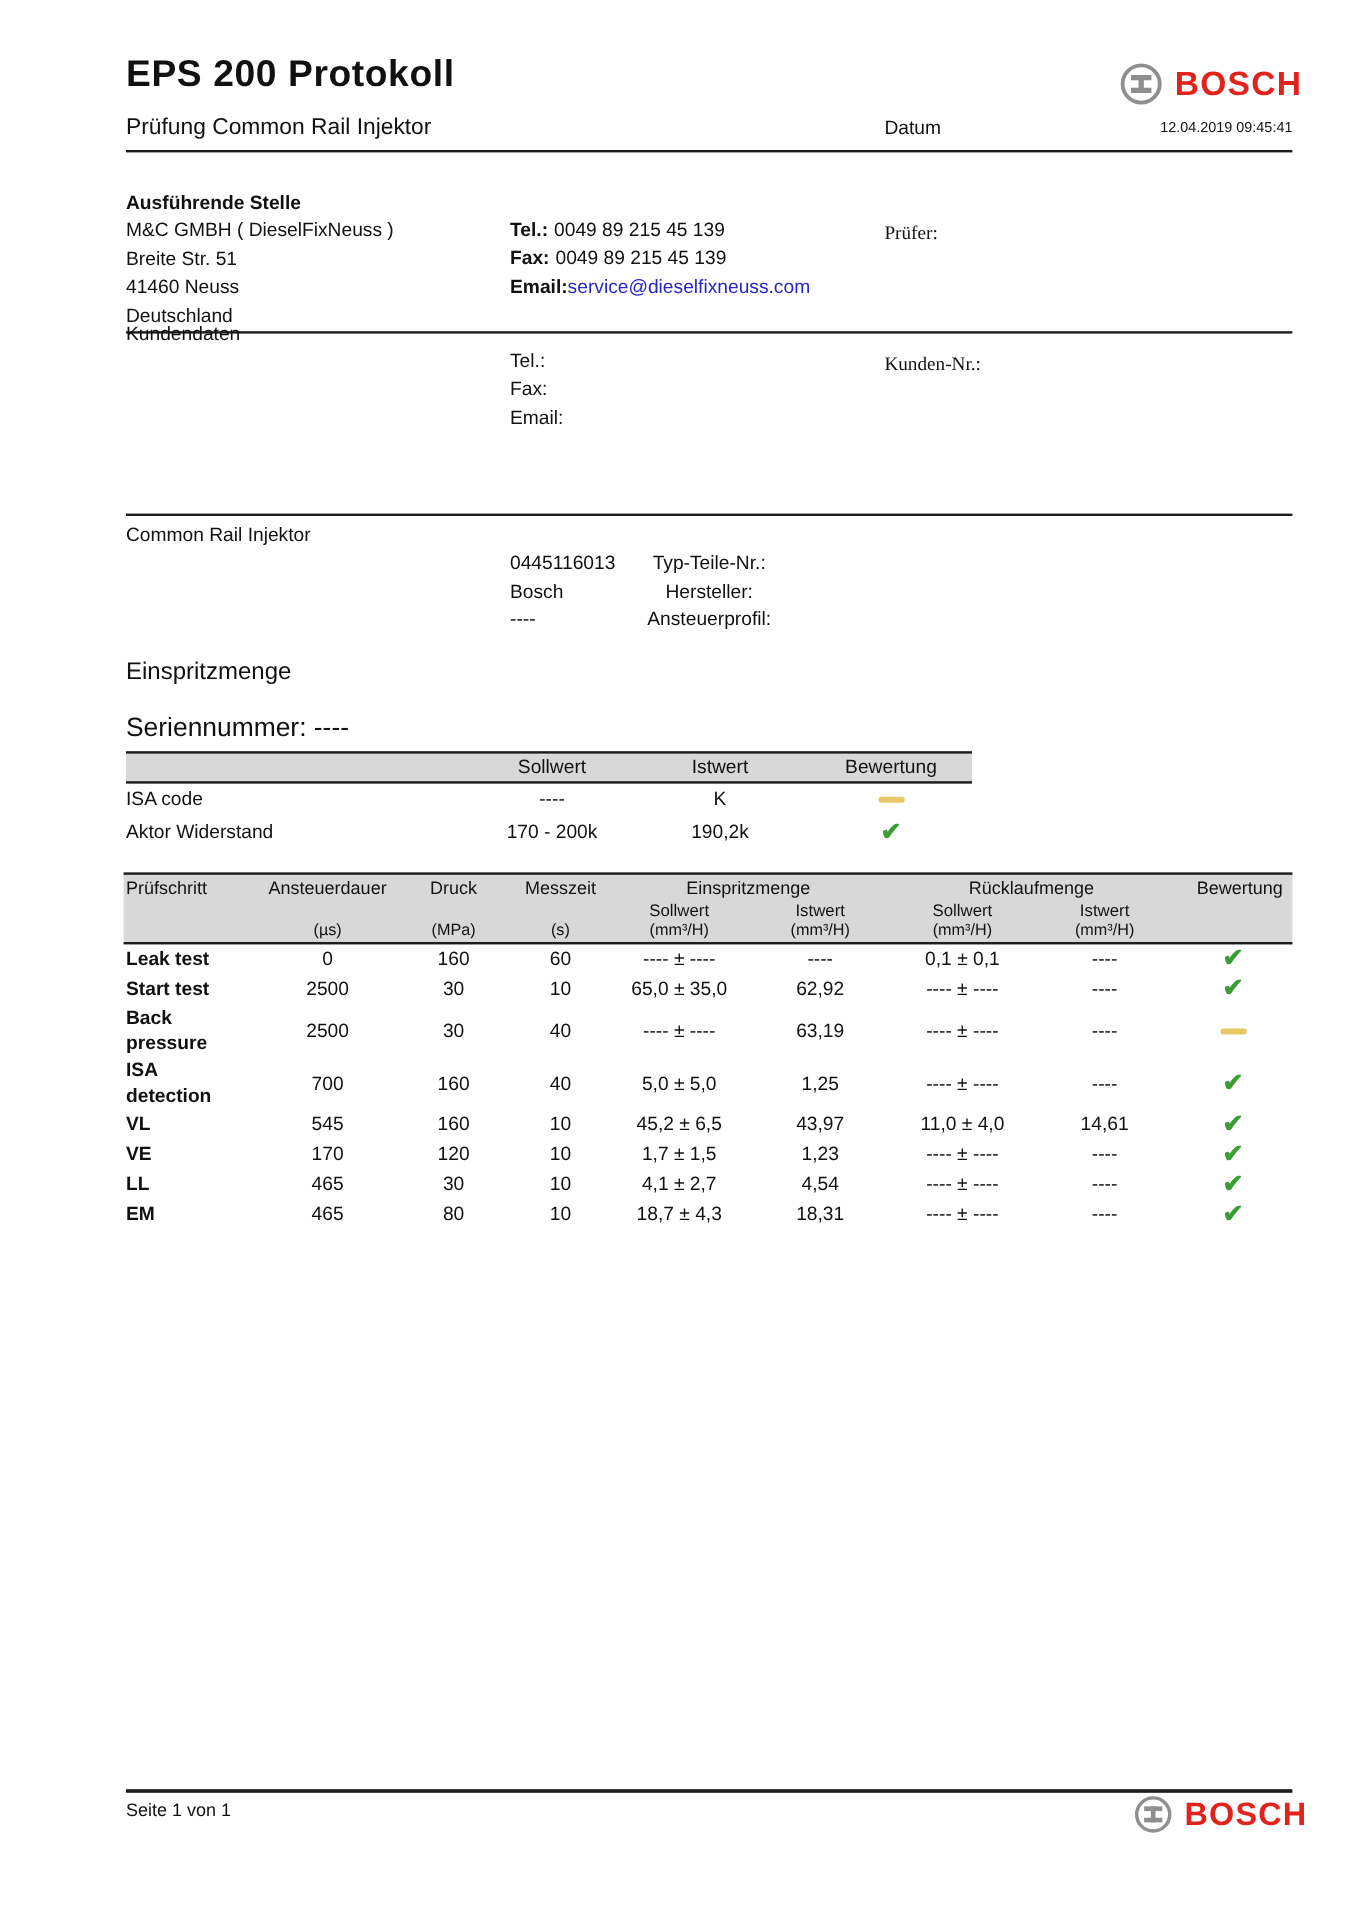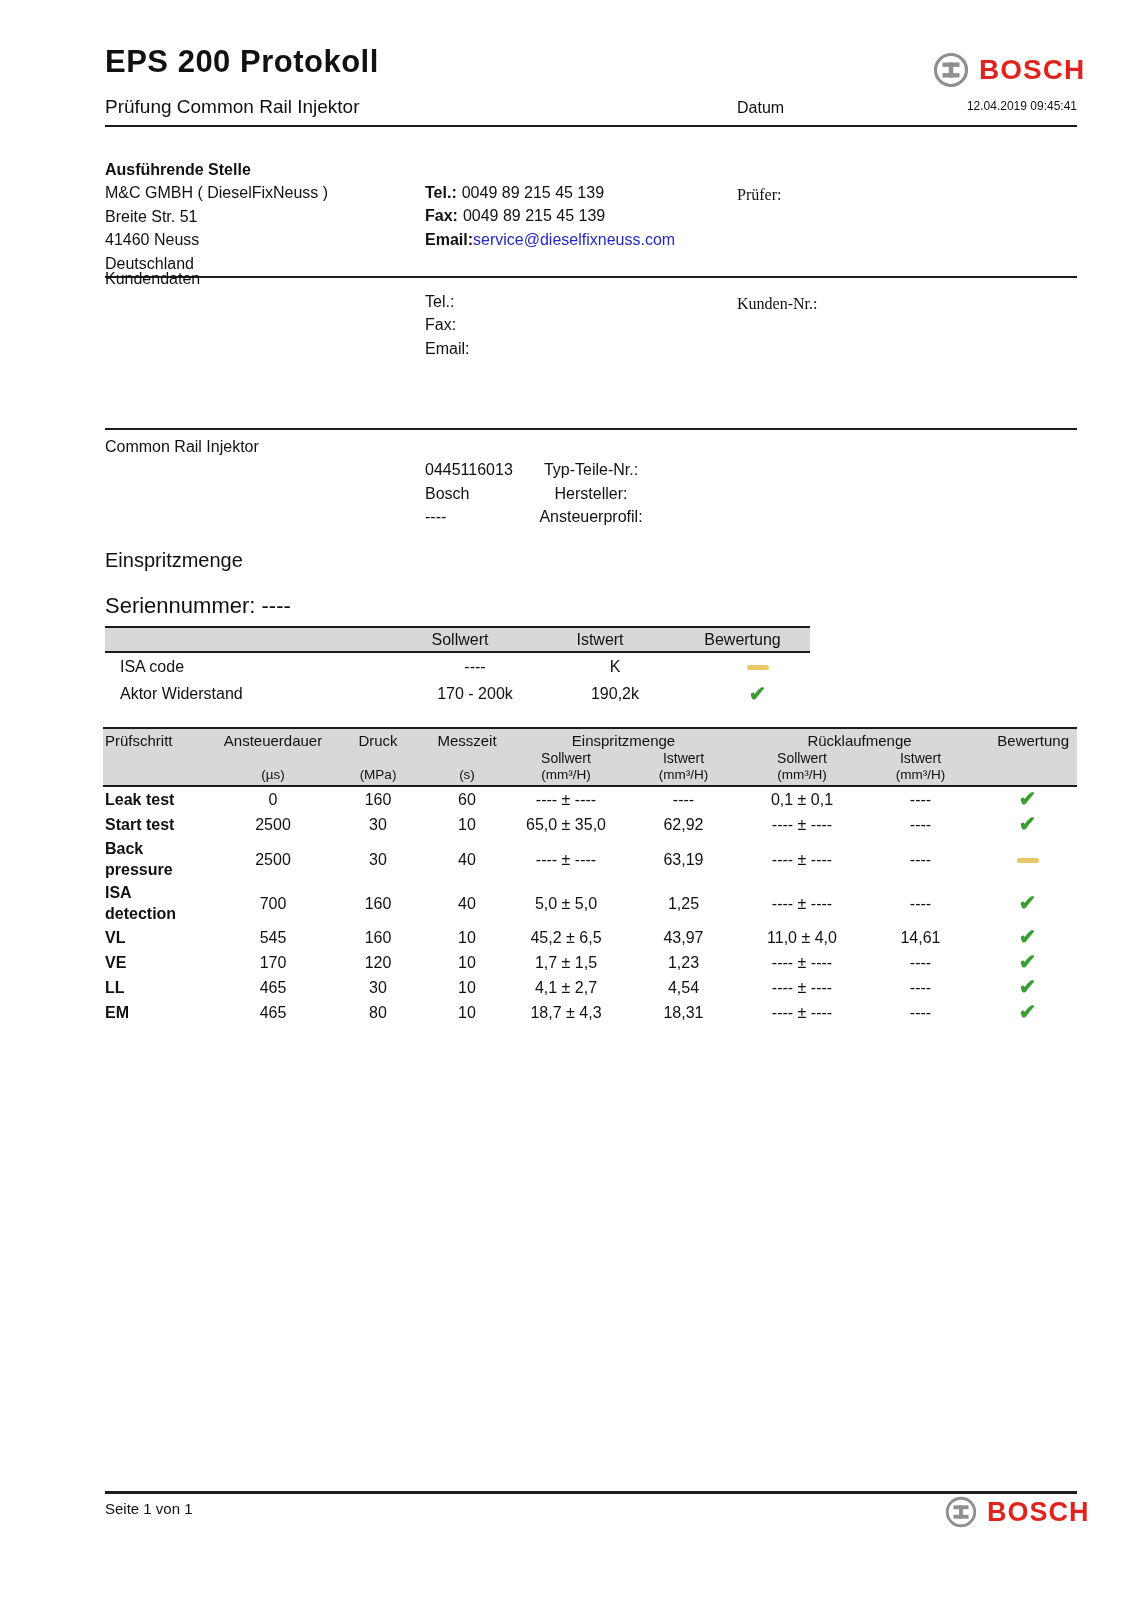--- a/index.html
+++ b/index.html
@@ -42,21 +42,21 @@
   .kv-row{position:relative;height:23.4px;text-align:center;}
   .kv-val{position:absolute;left:320px;top:0;}
 
   #h-messergebnisse{left:105px;top:549px;font-size:20px;}
   #seriennummer{left:105px;top:593px;font-size:22px;}
 
   
   #t-sum{position:absolute;left:105px;top:626px;width:705px;font-size:16px;}
   #t-sum .hrow{display:grid;grid-template-columns:290px 130px 150px 135px;background:var(--hdr-gray);
     border-top:2px solid var(--rule);border-bottom:2px solid var(--rule);height:27px;align-items:center;}
-  #t-sum .row{display:grid;grid-template-columns:290px 130px 150px 135px;height:27px;align-items:center;margin-left:15px;}
+  #t-sum .row{display:grid;grid-template-columns:290px 130px 150px 135px;height:27px;align-items:center;}
   #t-sum .c{text-align:center;}
   #t-sum .c-name{text-align:left;}
 
   
   #t-main{position:absolute;left:103px;top:727px;width:974px;}
   #t-main .head{background:var(--hdr-gray);border-top:2px solid var(--rule);border-bottom:2px solid var(--rule);padding:3px 0 3px;}
   .hr1{display:grid;grid-template-columns:115px 110px 100px 78px 235px 237px 99px;font-size:15px;}
   .hr2{display:grid;grid-template-columns:115px 110px 100px 78px 120px 115px 122px 115px 99px;font-size:14px;margin-top:1px;}
   .hr3{display:grid;grid-template-columns:115px 110px 100px 78px 120px 115px 122px 115px 99px;font-size:13.5px;margin-top:1px;}
   #t-main .hc{text-align:center;}

